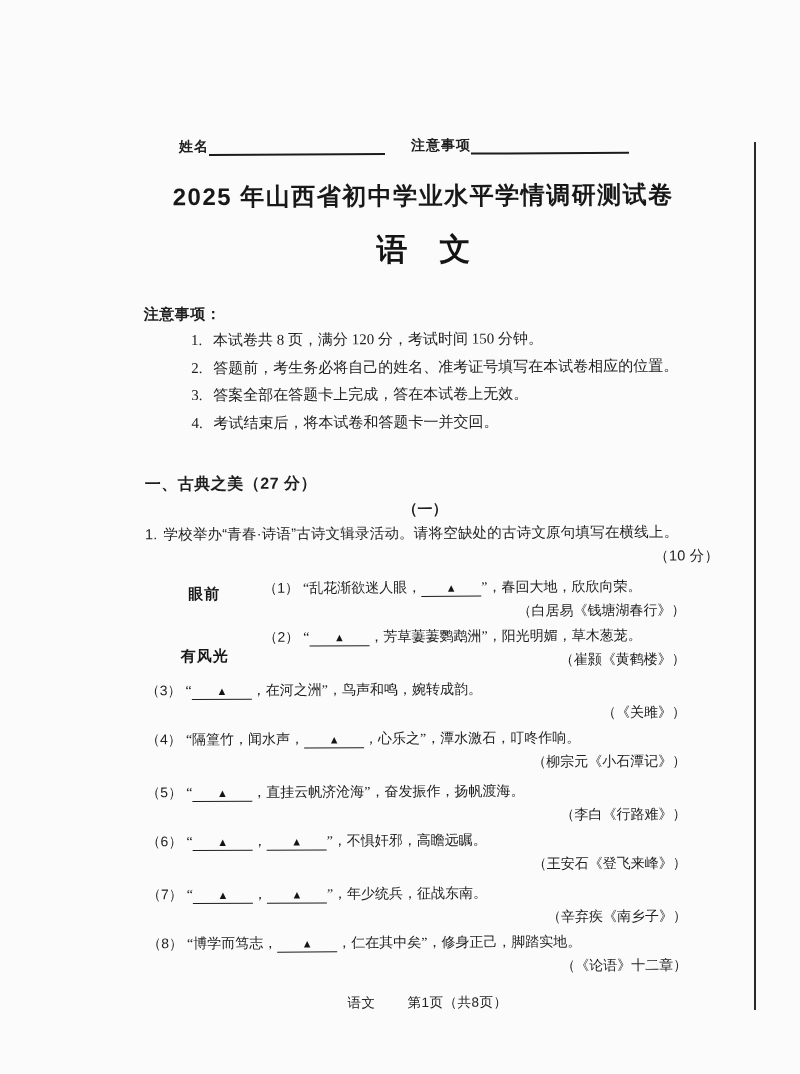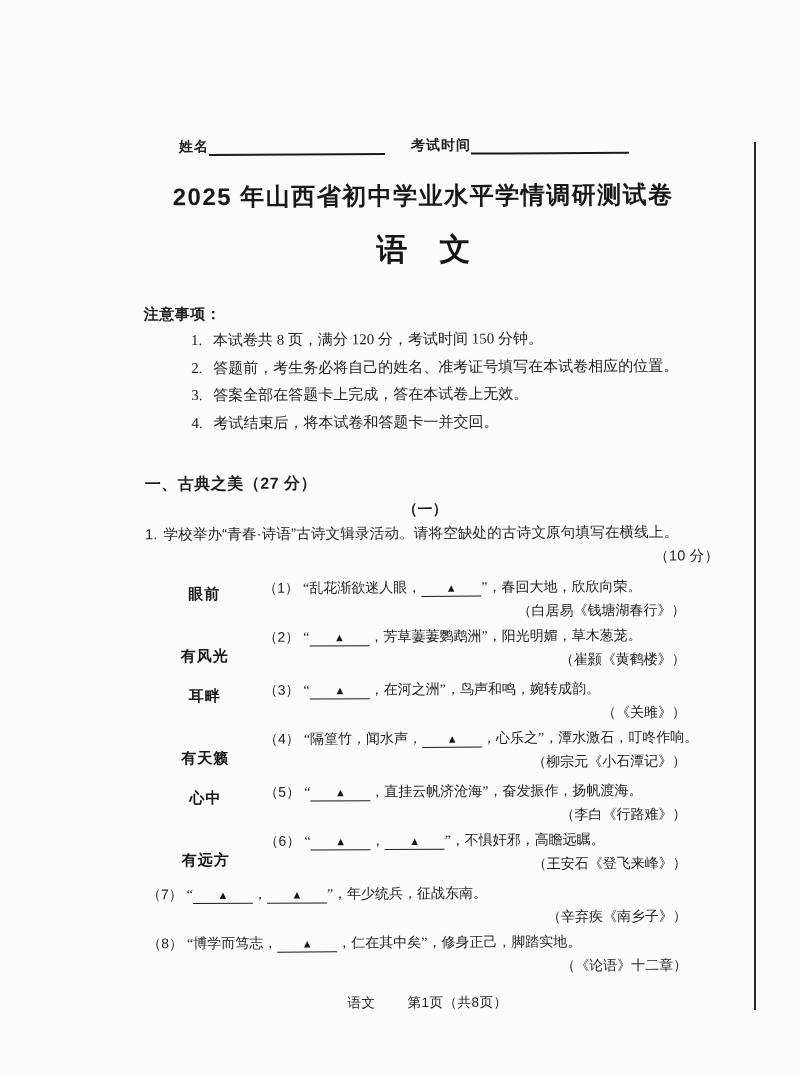--- a/index.html
+++ b/index.html
@@ -89,21 +89,21 @@
 
 <div class="page">
   <div class="scan-edge-right"></div>
 
   <div class="sheet">
     <div class="content">
 
       <div class="name-row">
         <span>姓名</span>
         <span class="nr-line nr-line-1"></span>
-        <span>考试时间</span>
+        <span>注意事项</span>
         <span class="nr-line nr-line-2"></span>
       </div>
 
       <h1 class="exam-title">2025 年山西省初中学业水平学情调研测试卷</h1>
 
       <div class="subject">
         <span>语</span>
         <span>文</span>
       </div>
 
@@ -132,36 +132,28 @@
               <div class="g-label-line">有风光</div>
             </div>
             <div class="g-items">
               <div class="q-line"><span class="q-num">（1）</span><span class="q-text">“乱花渐欲迷人眼，<span class="blank">▲</span>”，春回大地，欣欣向荣。</span></div>
               <div class="q-src">（白居易《钱塘湖春行》）</div>
               <div class="q-line"><span class="q-num">（2）</span><span class="q-text">“<span class="blank">▲</span>，芳草萋萋鹦鹉洲”，阳光明媚，草木葱茏。</span></div>
               <div class="q-src">（崔颢《黄鹤楼》）</div>
             </div>
           </div>
           <div class="group-row">
-            <div class="g-label">
-              <div class="g-label-line">耳畔</div>
-              <div class="g-label-line">有天籁</div>
-            </div>
             <div class="g-items">
               <div class="q-line"><span class="q-num">（3）</span><span class="q-text">“<span class="blank">▲</span>，在河之洲”，鸟声和鸣，婉转成韵。</span></div>
               <div class="q-src">（《关雎》）</div>
               <div class="q-line"><span class="q-num">（4）</span><span class="q-text">“隔篁竹，闻水声，<span class="blank">▲</span>，心乐之”，潭水激石，叮咚作响。</span></div>
               <div class="q-src">（柳宗元《小石潭记》）</div>
             </div>
           </div>
           <div class="group-row">
-            <div class="g-label">
-              <div class="g-label-line">心中</div>
-              <div class="g-label-line">有远方</div>
-            </div>
             <div class="g-items">
               <div class="q-line"><span class="q-num">（5）</span><span class="q-text">“<span class="blank">▲</span>，直挂云帆济沧海”，奋发振作，扬帆渡海。</span></div>
               <div class="q-src">（李白《行路难》）</div>
               <div class="q-line"><span class="q-num">（6）</span><span class="q-text">“<span class="blank">▲</span>，<span class="blank">▲</span>”，不惧奸邪，高瞻远瞩。</span></div>
               <div class="q-src">（王安石《登飞来峰》）</div>
             </div>
           </div>
           <div class="group-row">
             <div class="g-items">
               <div class="q-line"><span class="q-num">（7）</span><span class="q-text">“<span class="blank">▲</span>，<span class="blank">▲</span>”，年少统兵，征战东南。</span></div>

